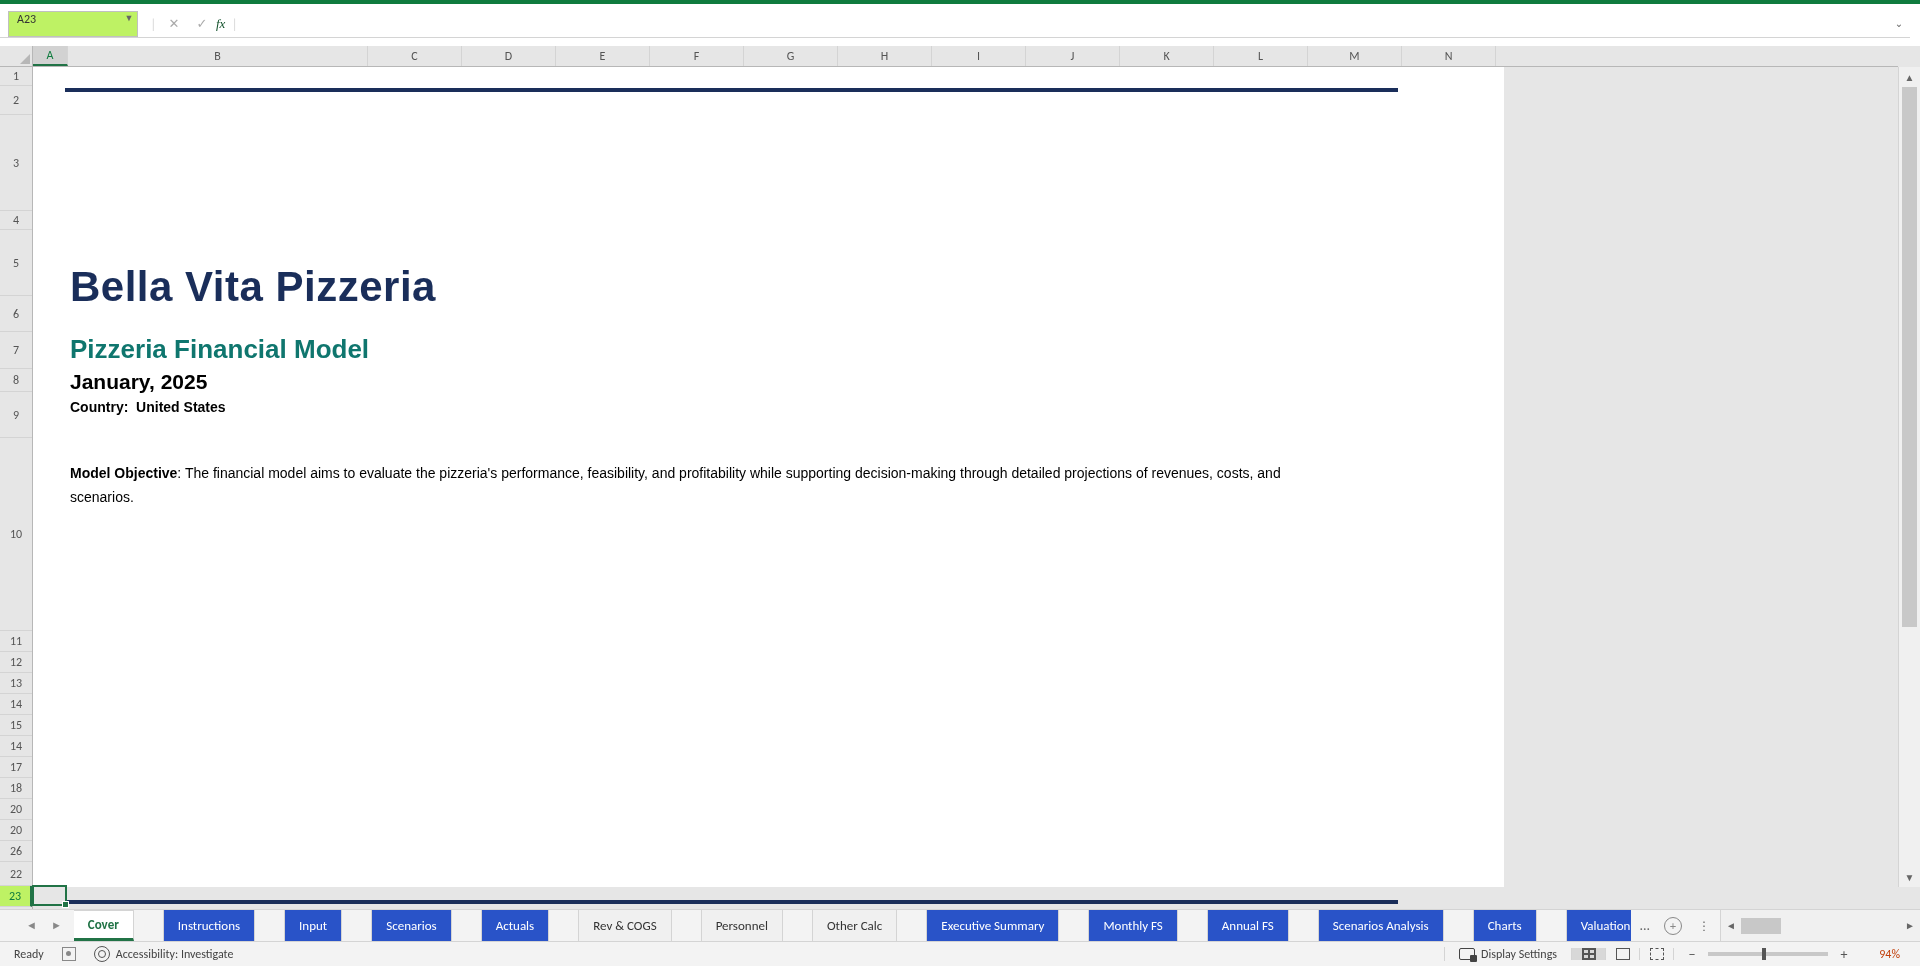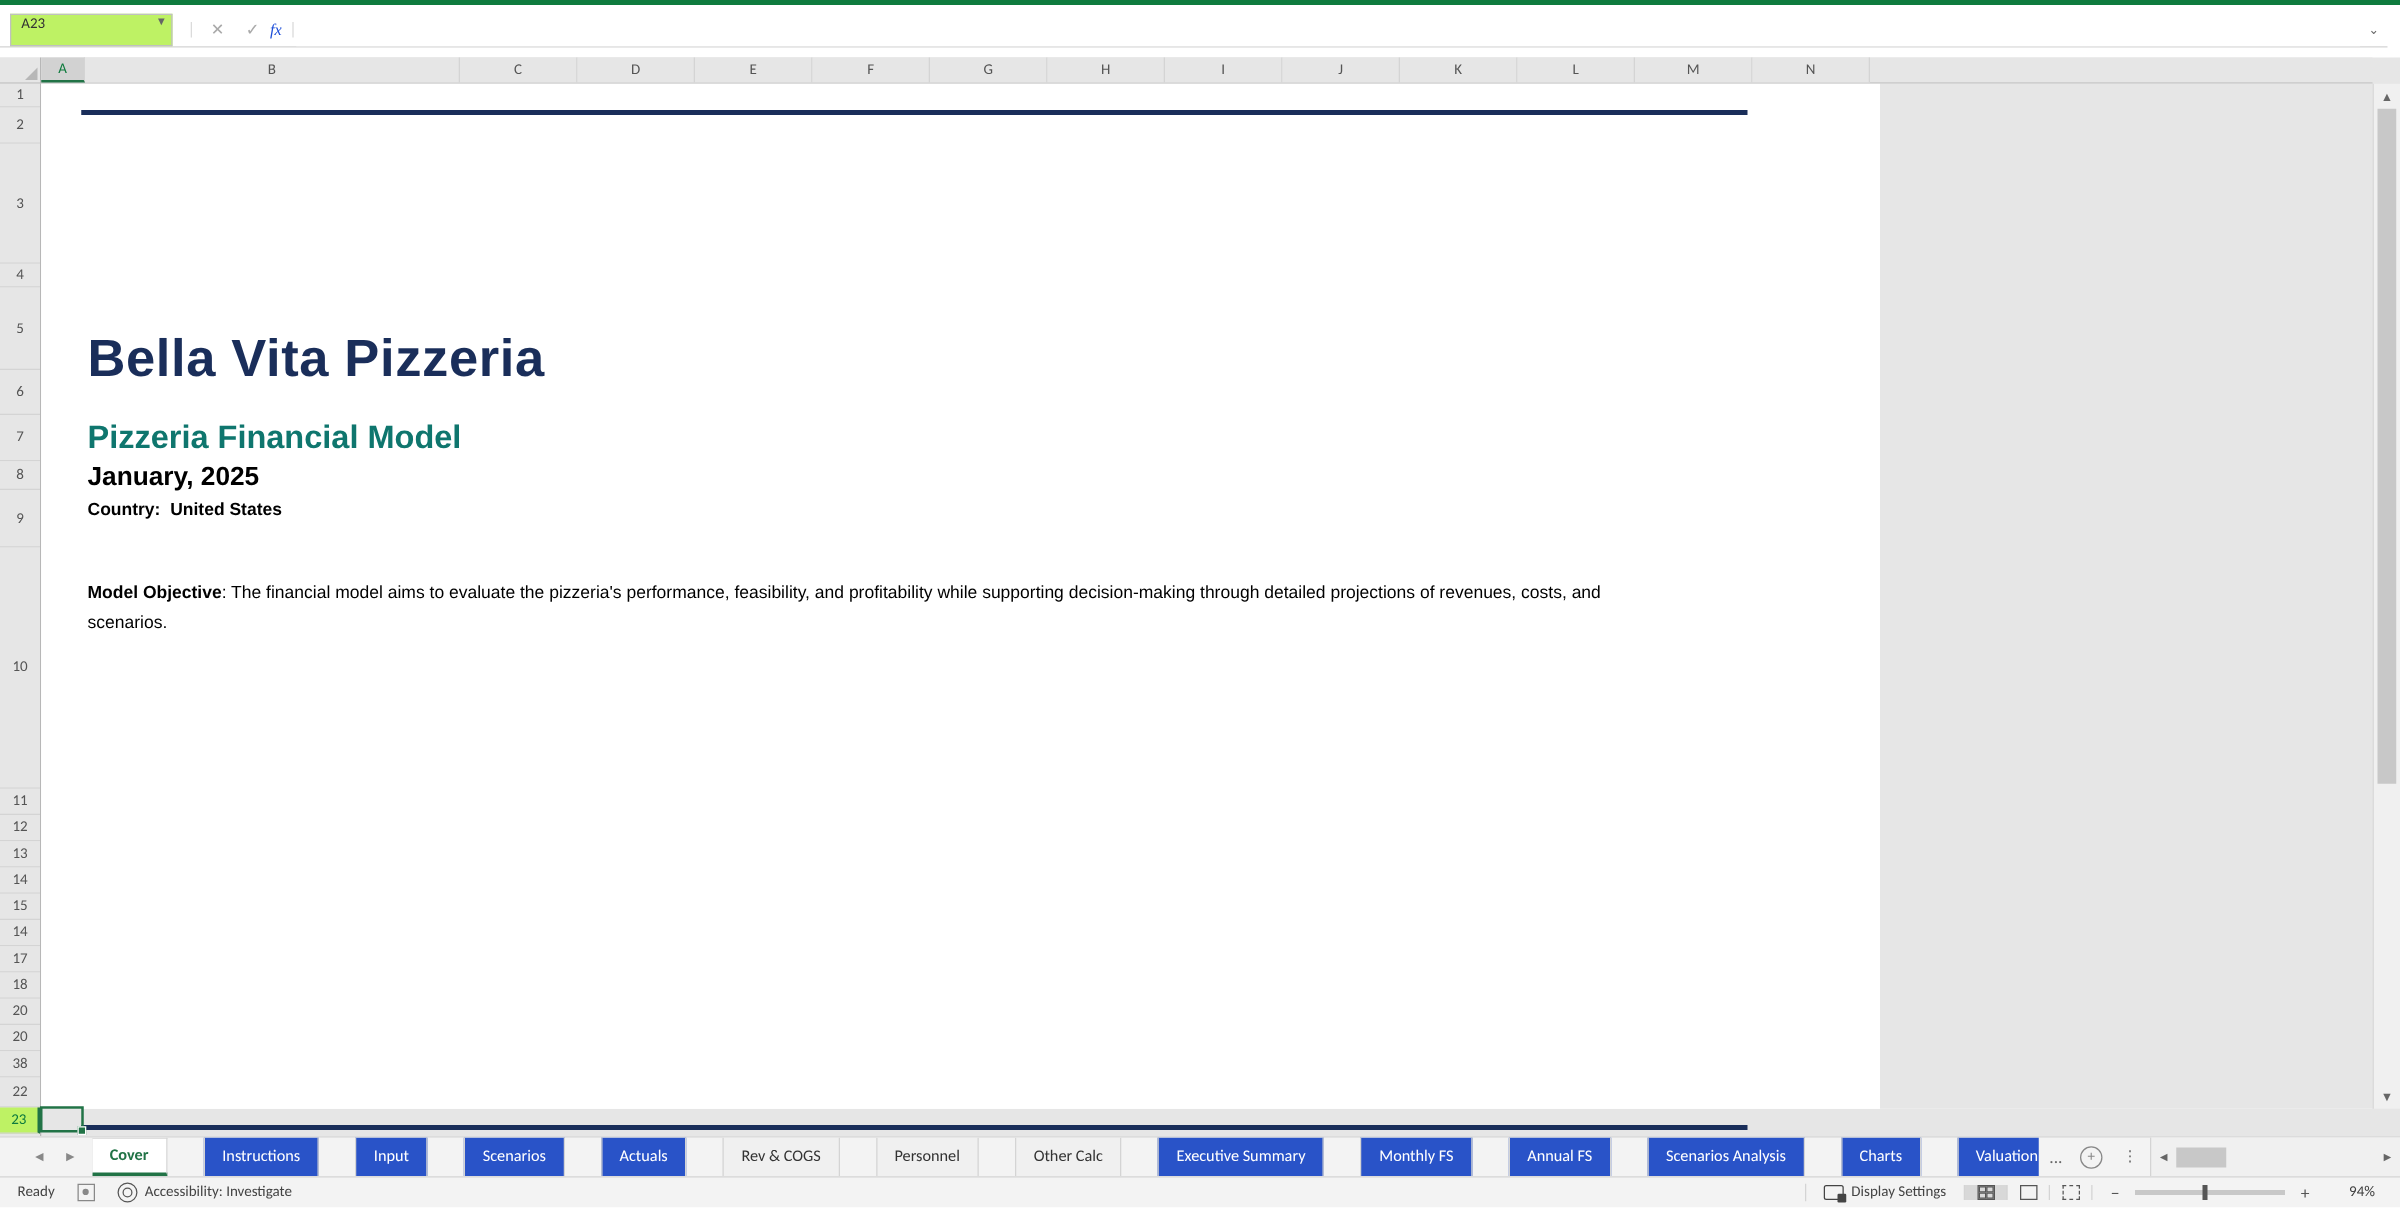--- a/index.html
+++ b/index.html
@@ -7,21 +7,21 @@
 
 
 .app-border-top { position:absolute; top:0; left:0; right:0; height:4px; background:#0f7b3e; }
 
 
 .formula-bar { position:absolute; top:10px; left:0; right:10px; height:28px; display:flex; align-items:center; background:#fff; border-bottom:1px solid #d4d4d4; }
 .name-box { width:130px; height:26px; border:1px solid #c0c0c0; background:#bef264; display:flex; align-items:flex-start; padding-left:8px; margin-left:8px; font-size:12px; color:#333; }
 .name-box-dd { width:16px; text-align:center; color:#666; font-size:9px; }
 .fb-sep { width:8px; }
 .fb-btn { width:28px; height:26px; display:flex; align-items:center; justify-content:center; color:#aaa; font-size:13px; }
-.fx-label { font-style:italic; font-family:"Times New Roman",serif; color:#1d4ed8; font-size:13px; padding-right:6px; }
+.fx-label { font-style:italic; font-family:"Times New Roman",serif; color:#14532d; font-size:13px; padding-right:6px; }
 .formula-input { flex:1; height:26px; border:none; background:#fff; padding-left:6px; font-size:12px; color:#333; }
 .fb-expand { width:22px; text-align:center; color:#666; font-size:10px; }
 
 
 .grid-area { position:absolute; top:46px; left:0; right:0; bottom:57px; background:#e6e6e6; }
 .corner { position:absolute; top:0; left:0; width:33px; height:21px; background:#e6e6e6; border-right:1px solid #b7b7b7; border-bottom:1px solid #b7b7b7; }
 .corner::after { content:""; position:absolute; right:2px; bottom:2px; width:0; height:0; border-left:10px solid transparent; border-bottom:10px solid #b7b7b7; }
 .col-headers { position:absolute; top:0; left:33px; right:22px; height:21px; display:flex; background:#e6e6e6; border-bottom:1px solid #b7b7b7; }
 .col-h { border-right:1px solid #d4d4d4; display:flex; align-items:center; justify-content:center; color:#555; font-size:12px; background:#e6e6e6; }
 .col-h.sel { background:#d2d2d2; border-bottom:2px solid #217346; color:#0f7b3e; }
@@ -81,21 +81,21 @@
 .view-btn { width:34px; display:flex; align-items:center; justify-content:center; border-right:1px solid #d4d4d4; }
 .view-btn.active { background:#d8d8d8; }
 .vb-normal { width:14px; height:12px; border:1.5px solid #555; display:grid; grid-template-columns:1fr 1fr; grid-template-rows:1fr 1fr; }
 .vb-normal span{border:0.5px solid #555;}
 .vb-layout { width:14px; height:12px; border:1.5px solid #555;}
 .vb-break { width:14px; height:12px; border:1.5px solid #555; border-style:dashed;}
 .zoom { display:flex; align-items:center; gap:8px; padding:0 10px; }
 .zoom-btn { width:16px; text-align:center; color:#555; font-size:14px; }
 .zoom-track { width:120px; height:4px; background:#c8c8c8; position:relative; }
 .zoom-thumb { position:absolute; top:-4px; left:54px; width:4px; height:12px; background:#555; }
-.zoom-val { width:40px; text-align:right; color:#404040; }
+.zoom-val { width:40px; text-align:right; color:#c2410c; }
 </style>
 </head>
 <body>
 
 <div class="app-border-top"></div>
 
 <div class="formula-bar">
   <div class="name-box">
     <span>A23</span>
     <span style="flex:1"></span>
@@ -147,21 +147,21 @@
       <div class="row-h" style="height: 21px;">11</div>
       <div class="row-h" style="height: 21px;">12</div>
       <div class="row-h" style="height: 21px;">13</div>
       <div class="row-h" style="height: 21px;">14</div>
       <div class="row-h" style="height: 21px;">15</div>
       <div class="row-h" style="height: 21px;">14</div>
       <div class="row-h" style="height: 21px;">17</div>
       <div class="row-h" style="height: 21px;">18</div>
       <div class="row-h" style="height: 21px;">20</div>
       <div class="row-h" style="height: 21px;">20</div>
-      <div class="row-h" style="height: 21px;">38</div>
+      <div class="row-h" style="height: 21px;">26</div>
       <div class="row-h" style="height: 24px;">22</div>
       <div class="row-h sel" style="height: 21px;">23</div>
     </div>
 
   <div class="cells">
     <div class="white-area"></div>
     <div class="grey-area"></div>
 
     <div class="rule" style="top:21px;"></div>
     <div class="title-main" style="top:196px;">Bella Vita Pizzeria</div>

